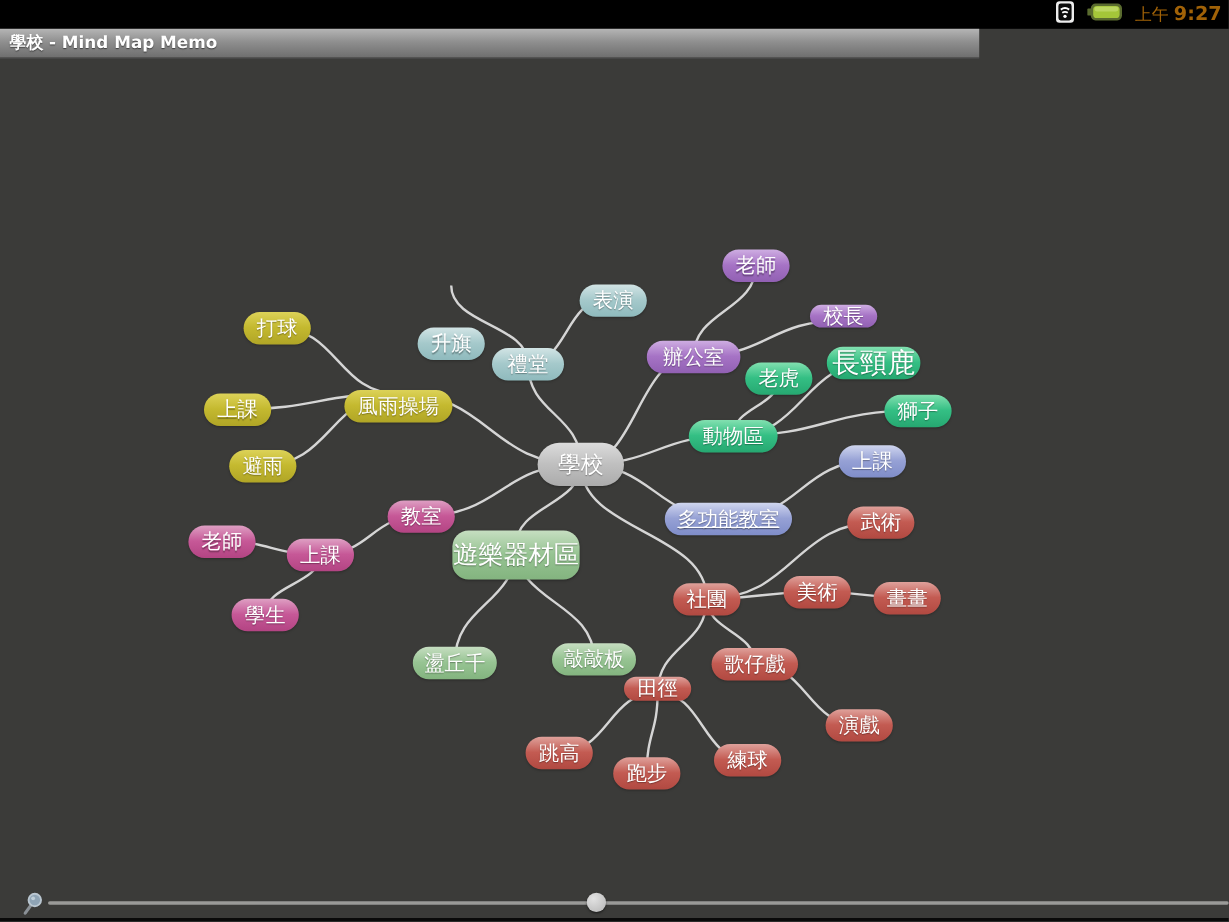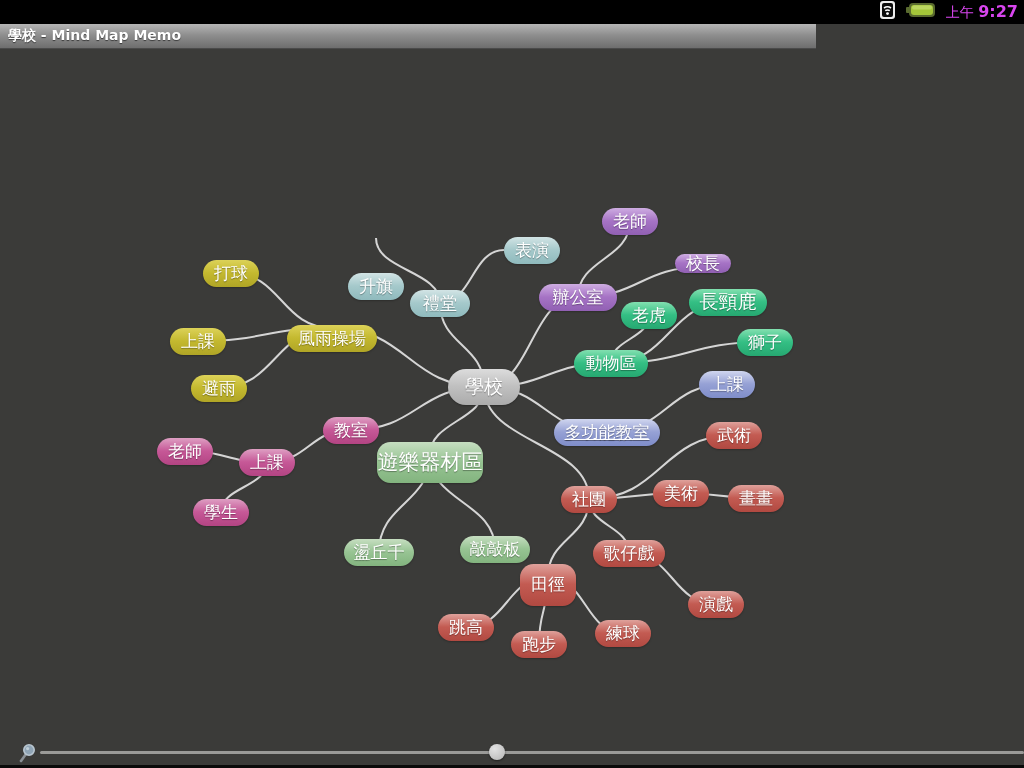--- a/index.html
+++ b/index.html
@@ -10,21 +10,21 @@
     position:relative;
   }
 
   
   .status-bar {
     position:absolute; top:0; left:0; width:1024px; height:24px;
     background:#000;
     display:flex; align-items:center; justify-content:flex-end;
     gap:10px; padding-right:6px; z-index:20;
   }
-  .status-time { color:#d946ef; font-size:14px; white-space:nowrap;text-align:center; }
+  .status-time { color:#a16207; font-size:14px; white-space:nowrap;text-align:center; }
   .status-time b { font-size:16px; font-weight:bold; }
 
   
   .title-bar {
     position:absolute; top:24px; left:0; width:816px; height:25px;
     background:linear-gradient(to bottom,#b5b5b5 0%,#8f8f8f 45%,#6e6e6e 100%);
     border-bottom:1px solid #4a4a4a;
     display:flex; align-items:center; padding-left:8px; z-index:20;
   }
   .title-bar .title {
@@ -97,48 +97,48 @@
       <path d="M629,553 C672.5,553 672.5,604 716,604" fill="none" stroke="#e3e3e3" stroke-width="2" opacity="0.92"></path>
       <path d="M589,499 C589,538 548,538 548,577" fill="none" stroke="#e3e3e3" stroke-width="2" opacity="0.92"></path>
       <path d="M548,577 C507,577 507,627 466,627" fill="none" stroke="#e3e3e3" stroke-width="2" opacity="0.92"></path>
       <path d="M548,577 C548,610.5 539,610.5 539,644" fill="none" stroke="#e3e3e3" stroke-width="2" opacity="0.92"></path>
       <path d="M548,577 C585.5,577 585.5,633 623,633" fill="none" stroke="#e3e3e3" stroke-width="2" opacity="0.92"></path>
     </svg>
   <div id="node-layer">
       <div class="node" style="left: 448px; top: 369px; width: 72px; height: 36px; border-radius: 18px; font-size: 19px; background: linear-gradient(rgb(220, 220, 220) 0%, rgb(192, 192, 192) 48%, rgb(171, 171, 171) 100%);">學校</div>
       <div class="node" style="left: 410px; top: 289.5px; width: 60px; height: 27px; border-radius: 13.5px; font-size: 17px; background: linear-gradient(rgb(210, 228, 229) 0%, rgb(165, 201, 203) 48%, rgb(143, 186, 189) 100%);">禮堂</div>
       <div class="node" style="left: 348px; top: 224.5px; width: 56px; height: 27px; border-radius: 13.5px; font-size: 17px; background: linear-gradient(rgb(210, 228, 229) 0%, rgb(165, 201, 203) 48%, rgb(143, 186, 189) 100%); margin-top: 48px;">升旗</div>
-      <div class="node" style="left: 504px; top: 236.5px; width: 56px; height: 27px; border-radius: 13.5px; font-size: 17px; background: linear-gradient(rgb(210, 228, 229) 0%, rgb(165, 201, 203) 48%, rgb(143, 186, 189) 100%);">表演</div>
+      <div class="node" style="left: 483px; top: 236.5px; width: 56px; height: 27px; border-radius: 13.5px; font-size: 17px; background: linear-gradient(rgb(210, 228, 229) 0%, rgb(165, 201, 203) 48%, rgb(143, 186, 189) 100%);">表演</div>
       <div class="node" style="left: 539px; top: 283.5px; width: 78px; height: 27px; border-radius: 13.5px; font-size: 17px; background: linear-gradient(rgb(206, 173, 226) 0%, rgb(166, 115, 197) 48%, rgb(145, 96, 179) 100%);">辦公室</div>
       <div class="node" style="left: 602px; top: 207.5px; width: 56px; height: 27px; border-radius: 13.5px; font-size: 17px; background: linear-gradient(rgb(206, 173, 226) 0%, rgb(166, 115, 197) 48%, rgb(145, 96, 179) 100%);">老師</div>
       <div class="node" style="left: 675px; top: 253.5px; width: 56px; height: 19px; border-radius: 13.5px; font-size: 17px; background: linear-gradient(rgb(206, 173, 226) 0%, rgb(166, 115, 197) 48%, rgb(145, 96, 179) 100%);">校長</div>
       <div class="node" style="left: 574px; top: 349.5px; width: 74px; height: 27px; border-radius: 13.5px; font-size: 17px; background: linear-gradient(rgb(130, 224, 176) 0%, rgb(52, 191, 132) 48%, rgb(38, 168, 113) 100%);">動物區</div>
       <div class="node" style="left: 621px; top: 301.5px; width: 56px; height: 27px; border-radius: 13.5px; font-size: 17px; background: linear-gradient(rgb(130, 224, 176) 0%, rgb(52, 191, 132) 48%, rgb(38, 168, 113) 100%);">老虎</div>
-      <div class="node" style="left: 689px; top: 288.5px; width: 78px; height: 27px; border-radius: 13.5px; font-size: 19px; background: linear-gradient(rgb(130, 224, 176) 0%, rgb(52, 191, 132) 48%, rgb(38, 168, 113) 100%);">長頸鹿</div>
+      <div class="node" style="left: 689px; top: 288.5px; width: 78px; height: 27px; border-radius: 13.5px; font-size: 23px; background: linear-gradient(rgb(130, 224, 176) 0%, rgb(52, 191, 132) 48%, rgb(38, 168, 113) 100%);">長頸鹿</div>
       <div class="node" style="left: 737px; top: 328.5px; width: 56px; height: 27px; border-radius: 13.5px; font-size: 17px; background: linear-gradient(rgb(130, 224, 176) 0%, rgb(52, 191, 132) 48%, rgb(38, 168, 113) 100%);">獅子</div>
       <div class="node" style="left: 554px; top: 418.5px; width: 106px; height: 27px; border-radius: 13.5px; font-size: 17px; background: linear-gradient(rgb(208, 214, 239) 0%, rgb(150, 161, 213) 48%, rgb(127, 141, 201) 100%); text-decoration: underline;">多功能教室</div>
       <div class="node" style="left: 699px; top: 370.5px; width: 56px; height: 27px; border-radius: 13.5px; font-size: 17px; background: linear-gradient(rgb(208, 214, 239) 0%, rgb(150, 161, 213) 48%, rgb(127, 141, 201) 100%);">上課</div>
       <div class="node" style="left: 287px; top: 325px; width: 90px; height: 27px; border-radius: 13.5px; font-size: 17px; background: linear-gradient(rgb(220, 210, 88) 0%, rgb(196, 185, 47) 48%, rgb(176, 165, 38) 100%);">風雨操場</div>
       <div class="node" style="left: 203px; top: 259.5px; width: 56px; height: 27px; border-radius: 13.5px; font-size: 17px; background: linear-gradient(rgb(220, 210, 88) 0%, rgb(196, 185, 47) 48%, rgb(176, 165, 38) 100%);">打球</div>
       <div class="node" style="left: 170px; top: 327.5px; width: 56px; height: 27px; border-radius: 13.5px; font-size: 17px; background: linear-gradient(rgb(220, 210, 88) 0%, rgb(196, 185, 47) 48%, rgb(176, 165, 38) 100%);">上課</div>
       <div class="node" style="left: 191px; top: 374.5px; width: 56px; height: 27px; border-radius: 13.5px; font-size: 17px; background: linear-gradient(rgb(220, 210, 88) 0%, rgb(196, 185, 47) 48%, rgb(176, 165, 38) 100%);">避雨</div>
       <div class="node" style="left: 323px; top: 416.5px; width: 56px; height: 27px; border-radius: 13.5px; font-size: 17px; background: linear-gradient(rgb(222, 159, 195) 0%, rgb(198, 88, 151) 48%, rgb(179, 68, 131) 100%);">教室</div>
       <div class="node" style="left: 239px; top: 448.5px; width: 56px; height: 27px; border-radius: 13.5px; font-size: 17px; background: linear-gradient(rgb(222, 159, 195) 0%, rgb(198, 88, 151) 48%, rgb(179, 68, 131) 100%);">上課</div>
       <div class="node" style="left: 157px; top: 437.5px; width: 56px; height: 27px; border-radius: 13.5px; font-size: 17px; background: linear-gradient(rgb(222, 159, 195) 0%, rgb(198, 88, 151) 48%, rgb(179, 68, 131) 100%);">老師</div>
       <div class="node" style="left: 193px; top: 498.5px; width: 56px; height: 27px; border-radius: 13.5px; font-size: 17px; background: linear-gradient(rgb(222, 159, 195) 0%, rgb(198, 88, 151) 48%, rgb(179, 68, 131) 100%);">學生</div>
       <div class="node" style="left: 377px; top: 441.5px; width: 106px; height: 41px; border-radius: 13.5px; font-size: 21px; background: linear-gradient(rgb(198, 222, 193) 0%, rgb(151, 196, 147) 48%, rgb(131, 180, 127) 100%);">遊樂器材區</div>
       <div class="node" style="left: 344px; top: 538.5px; width: 70px; height: 27px; border-radius: 13.5px; font-size: 17px; background: linear-gradient(rgb(198, 222, 193) 0%, rgb(151, 196, 147) 48%, rgb(131, 180, 127) 100%);">盪丘千</div>
       <div class="node" style="left: 460px; top: 535.5px; width: 70px; height: 27px; border-radius: 13.5px; font-size: 17px; background: linear-gradient(rgb(198, 222, 193) 0%, rgb(151, 196, 147) 48%, rgb(131, 180, 127) 100%);">敲敲板</div>
       <div class="node" style="left: 561px; top: 485.5px; width: 56px; height: 27px; border-radius: 13.5px; font-size: 17px; background: linear-gradient(rgb(223, 161, 155) 0%, rgb(195, 91, 82) 48%, rgb(177, 73, 65) 100%);">社團</div>
       <div class="node" style="left: 706px; top: 421.5px; width: 56px; height: 27px; border-radius: 13.5px; font-size: 17px; background: linear-gradient(rgb(223, 161, 155) 0%, rgb(195, 91, 82) 48%, rgb(177, 73, 65) 100%);">武術</div>
       <div class="node" style="left: 653px; top: 479.5px; width: 56px; height: 27px; border-radius: 13.5px; font-size: 17px; background: linear-gradient(rgb(223, 161, 155) 0%, rgb(195, 91, 82) 48%, rgb(177, 73, 65) 100%);">美術</div>
       <div class="node" style="left: 728px; top: 484.5px; width: 56px; height: 27px; border-radius: 13.5px; font-size: 17px; background: linear-gradient(rgb(223, 161, 155) 0%, rgb(195, 91, 82) 48%, rgb(177, 73, 65) 100%);">畫畫</div>
       <div class="node" style="left: 593px; top: 539.5px; width: 72px; height: 27px; border-radius: 13.5px; font-size: 17px; background: linear-gradient(rgb(223, 161, 155) 0%, rgb(195, 91, 82) 48%, rgb(177, 73, 65) 100%);">歌仔戲</div>
       <div class="node" style="left: 688px; top: 590.5px; width: 56px; height: 27px; border-radius: 13.5px; font-size: 17px; background: linear-gradient(rgb(223, 161, 155) 0%, rgb(195, 91, 82) 48%, rgb(177, 73, 65) 100%); font-family: Liberation Serif, serif;">演戲</div>
-      <div class="node" style="left: 520px; top: 563.5px; width: 56px; height: 42px; border-radius: 13.5px; font-size: 17px; background: linear-gradient(rgb(223, 161, 155) 0%, rgb(195, 91, 82) 48%, rgb(177, 73, 65) 100%);">田徑</div>
+      <div class="node" style="left: 520px; top: 563.5px; width: 56px; height: 20px; border-radius: 13.5px; font-size: 17px; background: linear-gradient(rgb(223, 161, 155) 0%, rgb(195, 91, 82) 48%, rgb(177, 73, 65) 100%);">田徑</div>
       <div class="node" style="left: 438px; top: 613.5px; width: 56px; height: 27px; border-radius: 13.5px; font-size: 17px; background: linear-gradient(rgb(223, 161, 155) 0%, rgb(195, 91, 82) 48%, rgb(177, 73, 65) 100%);">跳高</div>
       <div class="node" style="left: 511px; top: 630.5px; width: 56px; height: 27px; border-radius: 13.5px; font-size: 17px; background: linear-gradient(rgb(223, 161, 155) 0%, rgb(195, 91, 82) 48%, rgb(177, 73, 65) 100%);">跑步</div>
       <div class="node" style="left: 595px; top: 619.5px; width: 56px; height: 27px; border-radius: 13.5px; font-size: 17px; background: linear-gradient(rgb(223, 161, 155) 0%, rgb(195, 91, 82) 48%, rgb(177, 73, 65) 100%);">練球</div>
     </div>
 </div>
 
 <div class="status-bar">
   <span>
     <svg width="17" height="20" viewBox="0 0 17 20">
       <rect x="1" y="1" width="15" height="18" rx="3" fill="#ededed"></rect>

